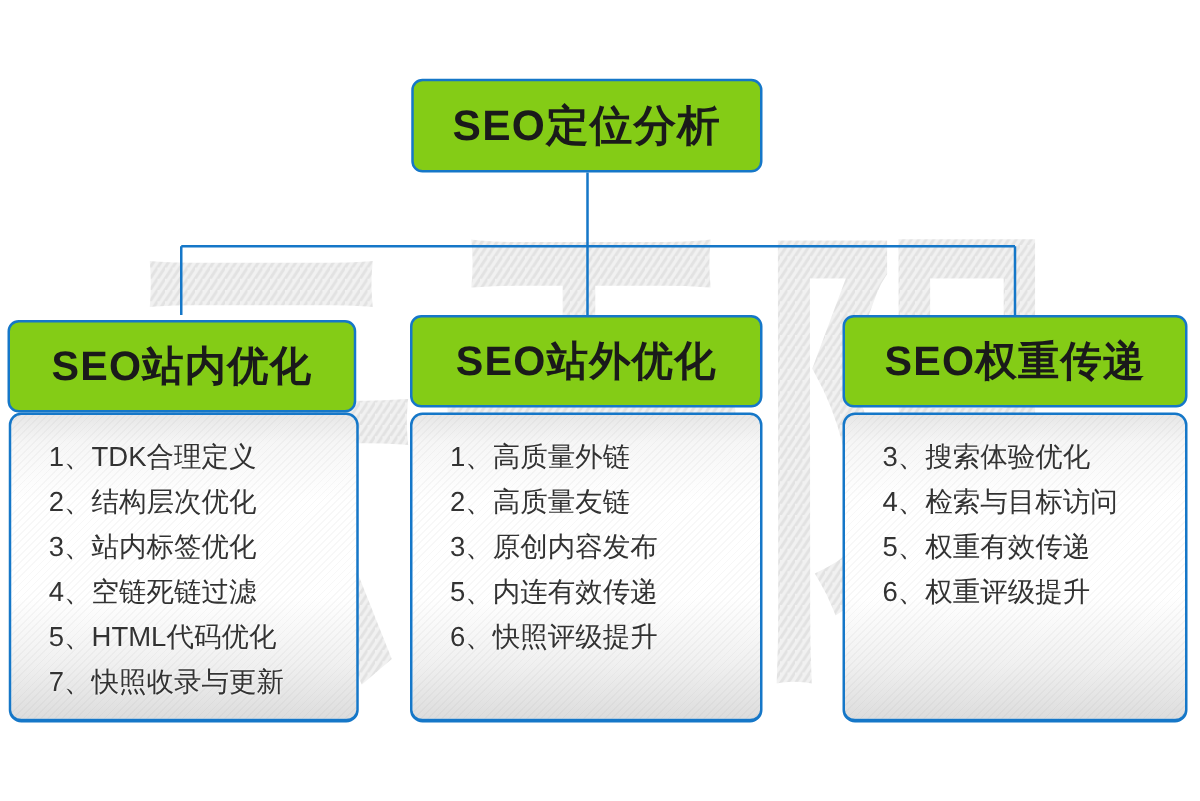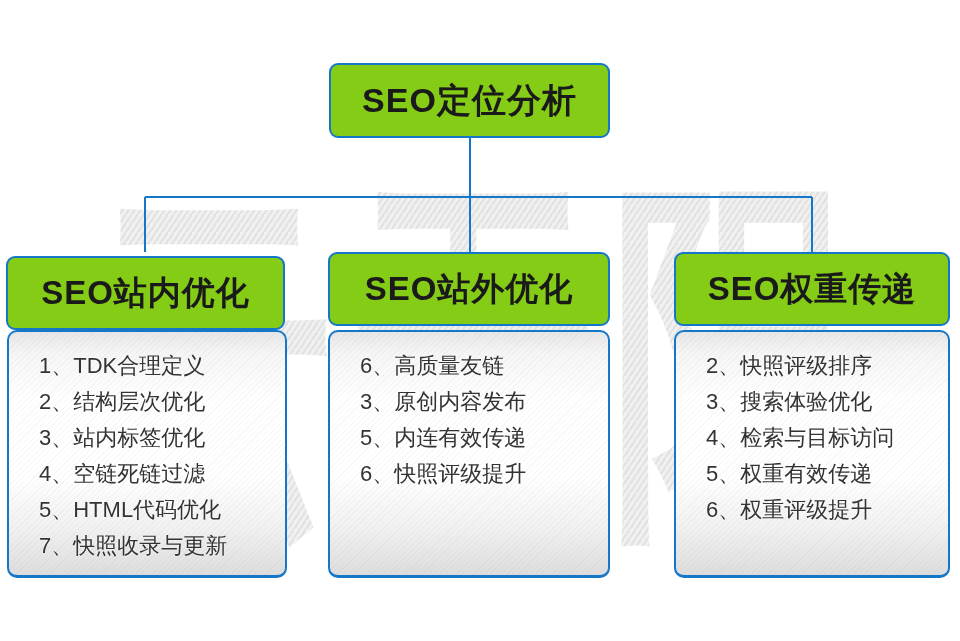--- a/index.html
+++ b/index.html
@@ -104,25 +104,25 @@
 <div class="list l1">
   <div class="li">1、TDK合理定义</div>
   <div class="li">2、结构层次优化</div>
   <div class="li">3、站内标签优化</div>
   <div class="li">4、空链死链过滤</div>
   <div class="li">5、HTML代码优化</div>
   <div class="li">7、快照收录与更新</div>
 </div>
 
 <div class="list l2">
-  <div class="li">6、高质量友链</div>
+  <div class="li">1、高质量外链</div>
+  <div class="li">2、高质量友链</div>
   <div class="li">3、原创内容发布</div>
   <div class="li">5、内连有效传递</div>
   <div class="li">6、快照评级提升</div>
 </div>
 
 <div class="list l3">
-  <div class="li">2、快照评级排序</div>
   <div class="li">3、搜索体验优化</div>
   <div class="li">4、检索与目标访问</div>
   <div class="li">5、权重有效传递</div>
   <div class="li">6、权重评级提升</div>
 </div>
 
 </body></html>

